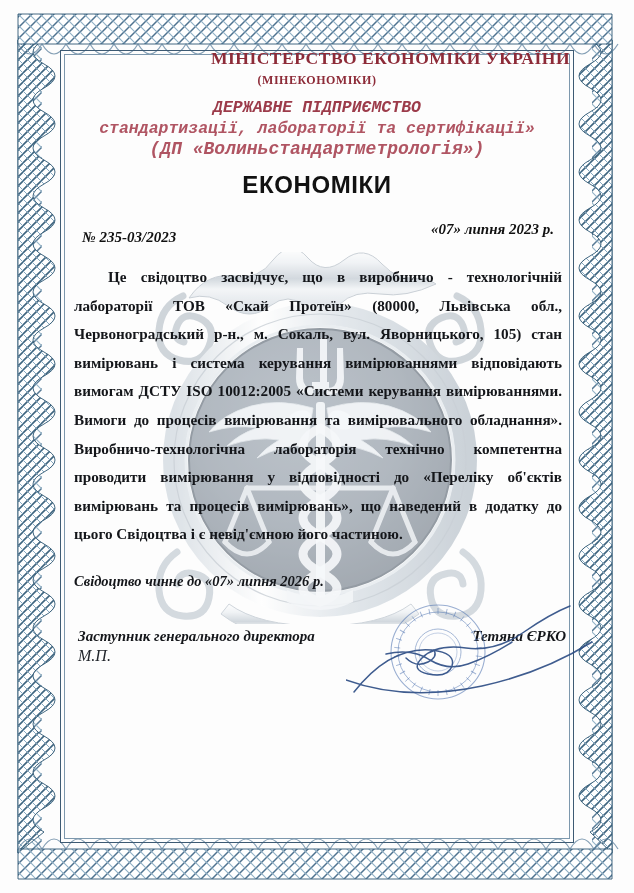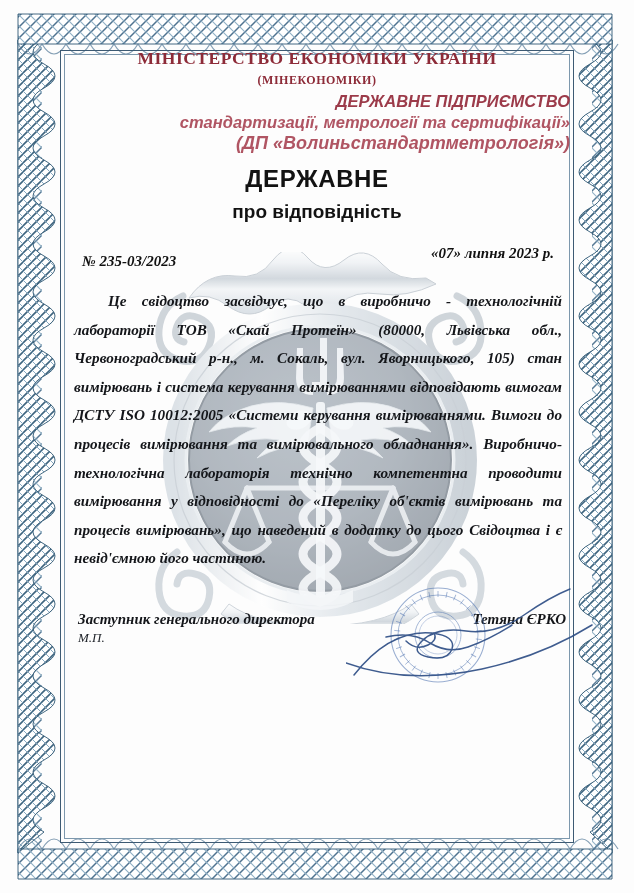--- a/index.html
+++ b/index.html
@@ -81,33 +81,34 @@
     text-align: center;
     color: #8d2b38;
     font-family: "Liberation Serif", serif;
     font-weight: bold;
     letter-spacing: 0.5px;
   }
   .ministry .l1 {
     font-size: 17.5px;
     line-height: 21px;
     white-space: nowrap;
+    text-align: right;
   }
   .ministry .l2 {
     font-size: 12px;
     line-height: 22px;
   }
 
   .enterprise {
-    text-align: right;
+    text-align: center;
     color: #b05563;
-    font-family: Liberation Sans, sans-serif;
+    font-family: Liberation Mono, monospace;
     font-style: italic;
     font-weight: bold;
-    margin-top: 0;
+    margin-top: 6px;
   }
   .enterprise .e1 {
     font-size: 16.5px;
     line-height: 21px;
     color: #9c3b4a;
   }
   .enterprise .e2 {
     font-size: 16.5px;
     line-height: 21px;
   }
@@ -166,21 +167,20 @@
     margin-top: 22px;
     padding: 0 8px 0 10px;
     font-family: "Liberation Serif", serif;
     font-size: 15.2px;
     font-weight: bold;
     line-height: 28.6px;
     color: #14161a;
     text-align: justify;
     text-indent: 34px;
     text-justify: inter-word;
-    font-style: italic;
   }
 
   .validity {
     margin-top: 24px;
     padding-left: 10px;
     font-family: "Liberation Serif", serif;
     font-style: italic;
     font-weight: bold;
     font-size: 14.5px;
     color: #14161a;
@@ -213,21 +213,21 @@
     font-size: 15px;
     color: #14161a;
     white-space: nowrap;
   }
   .sign-mp {
     position: absolute;
     left: 14px;
     top: 19px;
     font-family: "Liberation Serif", serif;
     font-style: italic;
-    font-size: 13px;
+    font-size: 16px;
     color: #22262c;
   }
 
   .stamp-layer {
     position: absolute;
     left: 282px;
     top: -32px;
     width: 250px;
     height: 120px;
     pointer-events: none;
@@ -423,34 +423,34 @@
 
   <div class="content">
 
     <div class="ministry">
       <div class="l1">МІНІСТЕРСТВО  ЕКОНОМІКИ  УКРАЇНИ</div>
       <div class="l2">(МІНЕКОНОМІКИ)</div>
     </div>
 
     <div class="enterprise">
       <div class="e1">ДЕРЖАВНЕ ПІДПРИЄМСТВО</div>
-      <div class="e3">стандартизації, метрології та сертифікації»</div>
+      <div class="e3">стандартизації, лабораторії та сертифікації»</div>
       <div class="e4">(ДП «Волиньстандартметрологія»)</div>
     </div>
 
-    <div class="cert-title">ДЕРЖАВНЕ</div>
-    <div class="cert-sub">про відповідність</div>
+    <div class="cert-title">ЕКОНОМІКИ</div>
 
     <div class="meta-row">
       <span class="num">№ 235-03/2023</span>
       <span class="date">«07» липня 2023 р.</span>
     </div>
 
     <div class="body-text">Це свідоцтво засвідчує, що в виробничо - технологічній лабораторії ТОВ «Скай Протеїн» (80000, Львівська обл., Червоноградський р-н., м. Сокаль, вул. Яворницького, 105) стан вимірювань і система керування вимірюваннями відповідають вимогам ДСТУ ISO 10012:2005 «Системи керування вимірюваннями. Вимоги до процесів вимірювання та вимірювального обладнання». Виробничо-технологічна лабораторія технічно компетентна проводити вимірювання у відповідності до «Переліку об'єктів вимірювань та процесів вимірювань», що наведений в додатку до цього Свідоцтва і є невід'ємною його частиною.</div>
 
+    <div class="validity">Свідоцтво чинне до «07» липня 2026 р.</div>
 
     <div class="sign-block">
       <span class="sign-role">Заступник генерального директора</span>
       <span class="sign-name">Тетяна ЄРКО</span>
       <span class="sign-mp">М.П.</span>
 
       <div class="stamp-layer">
         <svg viewBox="0 0 250 120" width="250" height="120">
           <g stroke="#4a6fae" fill="none" opacity="0.55">
             <circle cx="92" cy="56" r="47" stroke-width="1.1"></circle>

